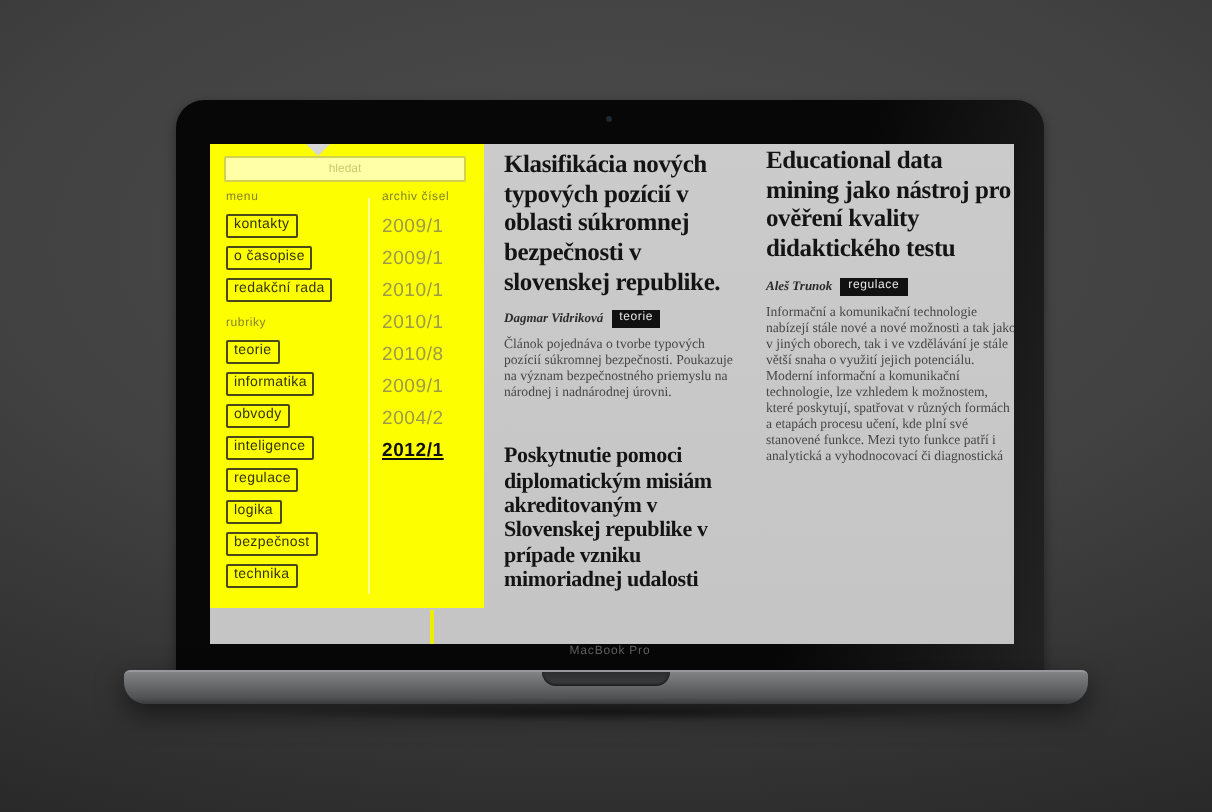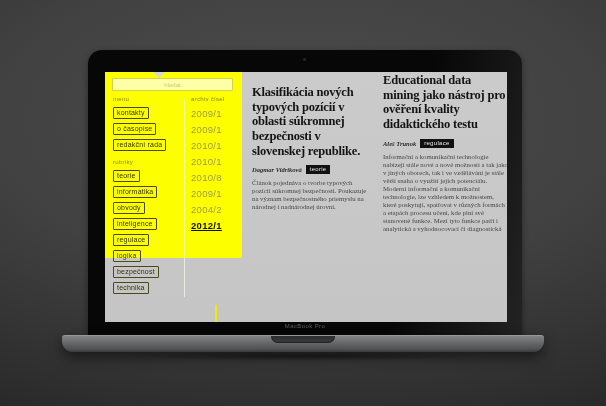--- a/index.html
+++ b/index.html
@@ -39,21 +39,21 @@
     background:radial-gradient(50% 50% at 50% 50%, rgba(0,0,0,0.45), rgba(0,0,0,0) 70%); }
 
   
   .screen {
     position:absolute; left:17px; top:22px; width:402px; height:250px;
     background:linear-gradient(#cbcbcb, #c5c5c5);
     overflow:hidden;
   }
 
   
-  .sidebar { position:absolute; left:0; top:0; width:137px; height:186px; background:#fdfe00; }
+  .sidebar { position:absolute; left:0; top:0; width:137px; height:232px; background:#fdfe00; }
   .sidebar-arrow { position:absolute; left:48px; top:0; width:0; height:0;
     border-left:6px solid transparent; border-right:6px solid transparent;
     border-top:6px solid #d6d6d6; }
   .search {
     position:absolute; left:7px; top:6px; width:121px; height:13px;
     background:#ffffa8; border:1px solid #d2d24e; border-radius:1px;
     text-align:center; font-size:6px; color:#b7b75c;
     font-family:"Liberation Sans", sans-serif; outline:none;
   }
   .search::placeholder { color:#c9c96e; }
@@ -70,21 +70,21 @@
   .divider { position:absolute; left:79px; top:27px; width:1px; height:198px;
     background:rgba(255,255,230,0.65); }
   .archive-col { position:absolute; left:86px; top:24px; width:48px; }
   .archive-col .side-label { margin-bottom:4px; white-space:nowrap; }
   .year { font-size:9.5px; line-height:16px; color:#9b9b4a; letter-spacing:0.3px; cursor:pointer; }
   .year.active { color:#101010; font-weight:700;text-decoration:underline; }
   .under-line { position:absolute; left:110px; top:233px; width:2px; height:17px; background:#eded00; }
 
   
   .col { position:absolute; top:0; }
-  .col1 { left:147px; width:118px; padding-top:13px; }
+  .col1 { left:147px; width:118px; padding-top:3px; }
   .col2 { left:278px; width:125px; padding-top:1px; }
   .headline {
     font-family:"Liberation Serif", serif; font-weight:700; color:#141414;
     font-size:12.5px; line-height:1.17; letter-spacing:-0.2px; cursor:pointer;
   }
   .headline.small { font-size:11px; line-height:1.12; }
   .author-row { margin-top:7px; display:flex; align-items:center; gap:4px; }
   .author { font-family:"Liberation Serif", serif; font-style:italic; font-weight:700;
     font-size:6.5px; color:#2b2b2b; white-space:nowrap; }
   .tag { background:#111; color:#e8e8e8; font-size:6px; padding:1px 4px 2px 4px;
@@ -141,20 +141,21 @@
       </div>
       <div class="under-line"></div>
 
       <div class="col col1">
         <div class="headline">Klasifikácia nových typových pozícií v oblasti súkromnej bezpečnosti v slovenskej republike.</div>
         <div class="author-row">
           <span class="author">Dagmar Vidriková</span>
           <span class="tag">teorie</span>
         </div>
         <div class="excerpt">Článok pojednáva o tvorbe typových pozícií súkromnej bezpečnosti. Poukazuje na význam bezpečnostného priemyslu na národnej i nadnárodnej úrovni.</div>
+        <div class="headline small gap1">Poskytnutie pomoci diplomatickým misiám akreditovaným v Slovenskej republike v prípade vzniku mimoriadnej udalosti</div>
       </div>
 
       <div class="col col2">
         <div class="headline">Educational data mining jako nástroj pro ověření kvality didaktického testu</div>
         <div class="author-row">
           <span class="author">Aleš Trunok</span>
           <span class="tag">regulace</span>
         </div>
         <div class="excerpt">Informační a komunikační technologie nabízejí stále nové a nové možnosti a tak jako v jiných oborech, tak i ve vzdělávání je stále větší snaha o využití jejich potenciálu. Moderní informační a komunikační technologie, lze vzhledem k možnostem, které poskytují, spatřovat v různých formách a etapách procesu učení, kde plní své stanovené funkce. Mezi tyto funkce patří i analytická a vyhodnocovací či diagnostická</div>
       </div>

